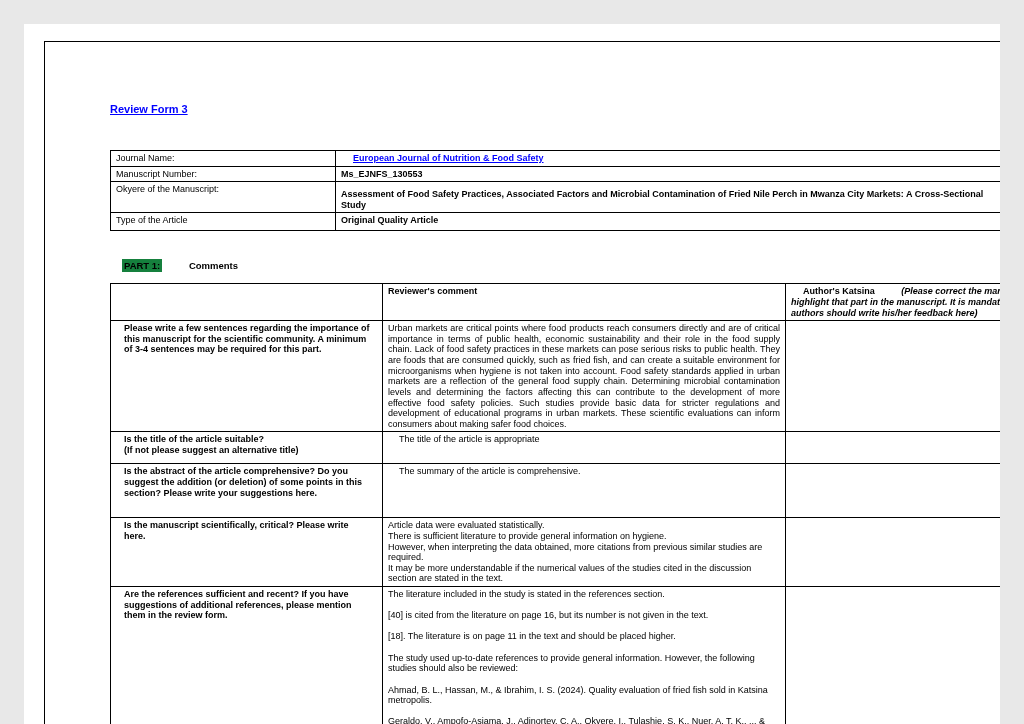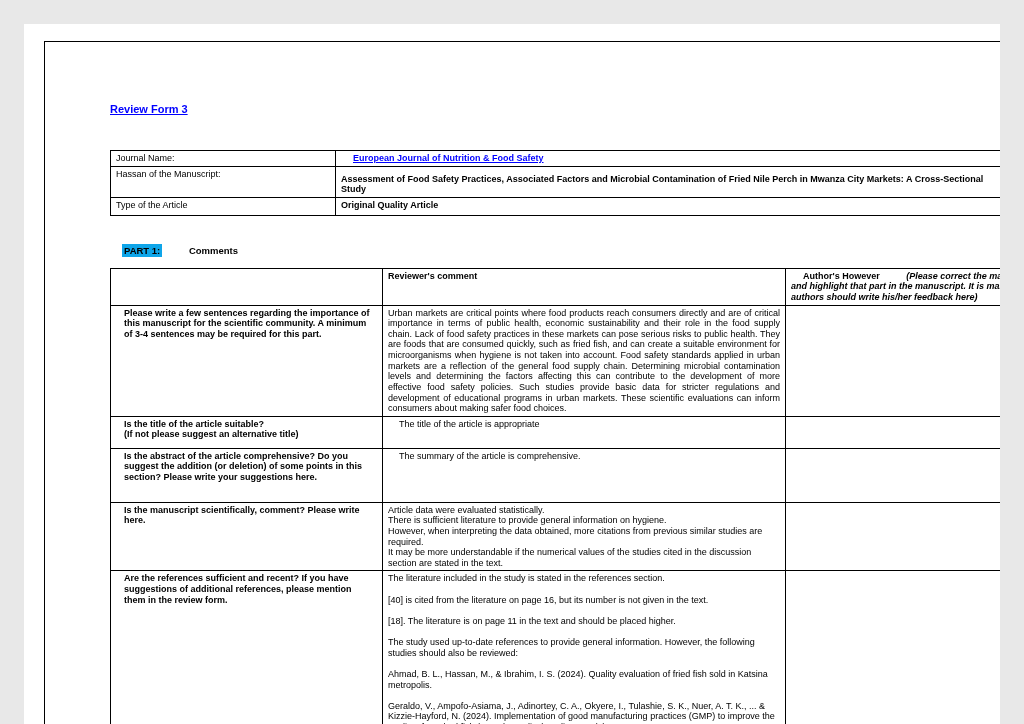--- a/index.html
+++ b/index.html
@@ -25,21 +25,21 @@
 
   
   .info-table .label-col { width:225px; }
   .info-table .label { font-weight:normal; }
   .info-table .value-bold { font-weight:bold; }
   .journal-link { color:#0000FF; font-weight:bold; text-decoration:underline; cursor:pointer; }
   .title-value { padding-top:7px; }
 
   
   .part-heading { margin-top:29px; margin-bottom:9px; font-size:9.5px; font-weight:bold; }
-  .part-badge { background:#0ea5e9; padding:1px 2px; }
+  .part-badge { background:#15803d; padding:1px 2px; }
 
   
   .comments-table .q-col { width:272px; }
   .comments-table .r-col { width:403px; }
   .comments-table .a-col { width:272px; }
   .question-cell { font-weight:bold; white-space:pre-line; padding-left:13px; padding-right:10px; }
   .comment-cell { white-space:pre-line; }
   .comment-cell.justify { text-align:justify; }
   .comment-cell.indent { text-indent:11px; }
   .header-reviewer { font-weight:bold; }
@@ -65,41 +65,45 @@
 
     <span class="doc-title">Review Form 3</span>
 
     <table class="info-table">
       <tbody>
         <tr>
           <td class="label-col label" style="height:14px;">Journal Name:</td>
           <td><span class="journal-link">European Journal of Nutrition &amp; Food Safety</span></td>
         </tr>
         <tr>
-          <td class="label-col label" style="height:27px;">Hassan of the Manuscript:</td>
+          <td class="label-col label" style="height:14px;">Manuscript Number:</td>
+          <td class="value-bold">Ms_EJNFS_130553</td>
+        </tr>
+        <tr>
+          <td class="label-col label" style="height:27px;">Okyere of the Manuscript:</td>
           <td class="value-bold title-value">Assessment of Food Safety Practices, Associated Factors and Microbial Contamination of Fried Nile Perch in Mwanza City Markets: A Cross-Sectional Study</td>
         </tr>
         <tr>
           <td class="label-col label" style="height:18px;">Type of the Article</td>
           <td class="value-bold">Original Quality Article</td>
         </tr>
       </tbody>
     </table>
 
     <div class="part-heading">
       <span class="part-badge">PART  1:</span>
       <span>Comments</span>
     </div>
 
     <table class="comments-table">
       <tbody>
         <tr>
           <td class="q-col" style="height:30px;"></td>
           <td class="r-col header-reviewer">Reviewer's comment</td>
-          <td class="a-col header-author"><span class="hdr-bold">Author's However </span><span class="hdr-italic">(Please correct the manuscript and highlight that part in the manuscript. It is mandatory that authors should write his/her feedback here)</span></td>
+          <td class="a-col header-author"><span class="hdr-bold">Author's Katsina </span><span class="hdr-italic">(Please correct the manuscript and highlight that part in the manuscript. It is mandatory that authors should write his/her feedback here)</span></td>
         </tr>
 
         <tr>
           <td class="q-col question-cell" style="height:106px;">Please write a few sentences regarding the importance of this manuscript for the scientific community. A minimum of 3-4 sentences may be required for this part.</td>
           <td class="r-col comment-cell justify">Urban markets are critical points where food products reach consumers directly and are of critical importance in terms of public health, economic sustainability and their role in the food supply chain. Lack of food safety practices in these markets can pose serious risks to public health. They are foods that are consumed quickly, such as fried fish, and can create a suitable environment for microorganisms when hygiene is not taken into account. Food safety standards applied in urban markets are a reflection of the general food supply chain.  Determining microbial contamination levels and determining the factors affecting this can contribute to the development of more effective food safety policies. Such studies provide basic data for stricter regulations and development of educational programs in urban markets. These scientific evaluations can inform consumers about making safer food choices.</td>
           <td class="a-col"></td>
         </tr>
 
         <tr>
           <td class="q-col question-cell" style="height:32px;">Is the title of the article suitable?
@@ -108,21 +112,21 @@
           <td class="a-col"></td>
         </tr>
 
         <tr>
           <td class="q-col question-cell" style="height:54px;">Is the abstract of the article comprehensive? Do you suggest the addition (or deletion) of some points in this section? Please write your suggestions here.</td>
           <td class="r-col comment-cell indent">The summary of the article is comprehensive.</td>
           <td class="a-col"></td>
         </tr>
 
         <tr>
-          <td class="q-col question-cell" style="height:68px;">Is the manuscript scientifically, comment? Please write here.</td>
+          <td class="q-col question-cell" style="height:68px;">Is the manuscript scientifically, critical? Please write here.</td>
           <td class="r-col comment-cell">Article data were evaluated statistically.
 There is sufficient literature to provide general information on hygiene.
 However, when interpreting the data obtained, more citations from previous similar studies are required.
 It may be more understandable if the numerical values of the studies cited in the discussion section are stated in the text.</td>
           <td class="a-col"></td>
         </tr>
 
         <tr>
           <td class="q-col question-cell" style="height:157px;">Are the references sufficient and recent? If you have suggestions of additional references, please mention them in the review form.</td>
           <td class="r-col comment-cell">The literature included in the study is stated in the references section.

